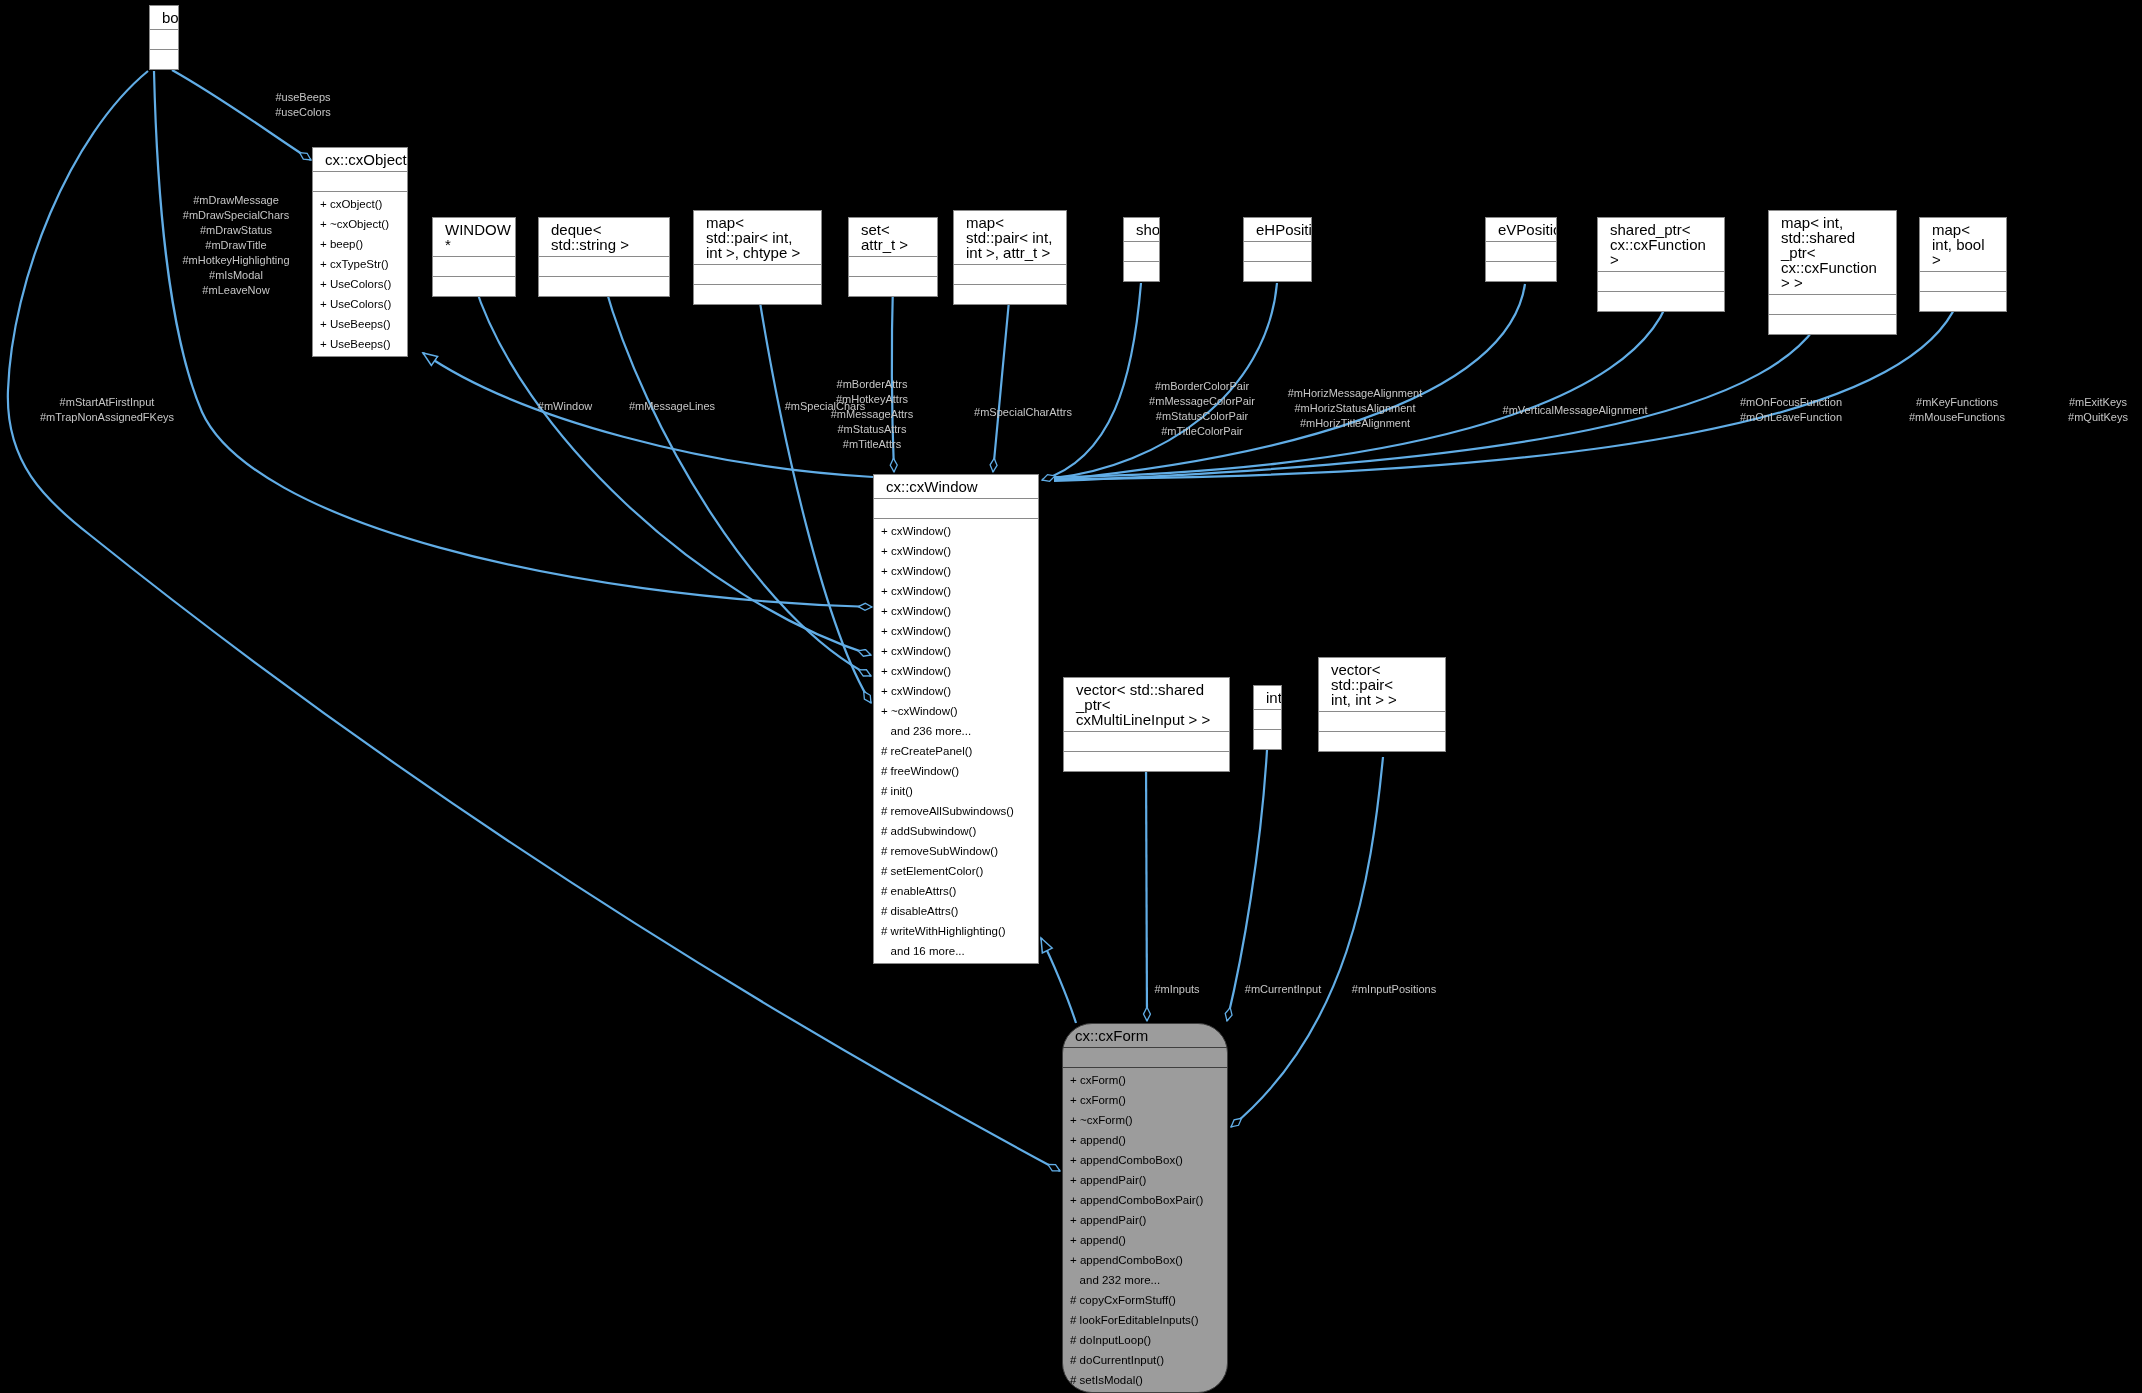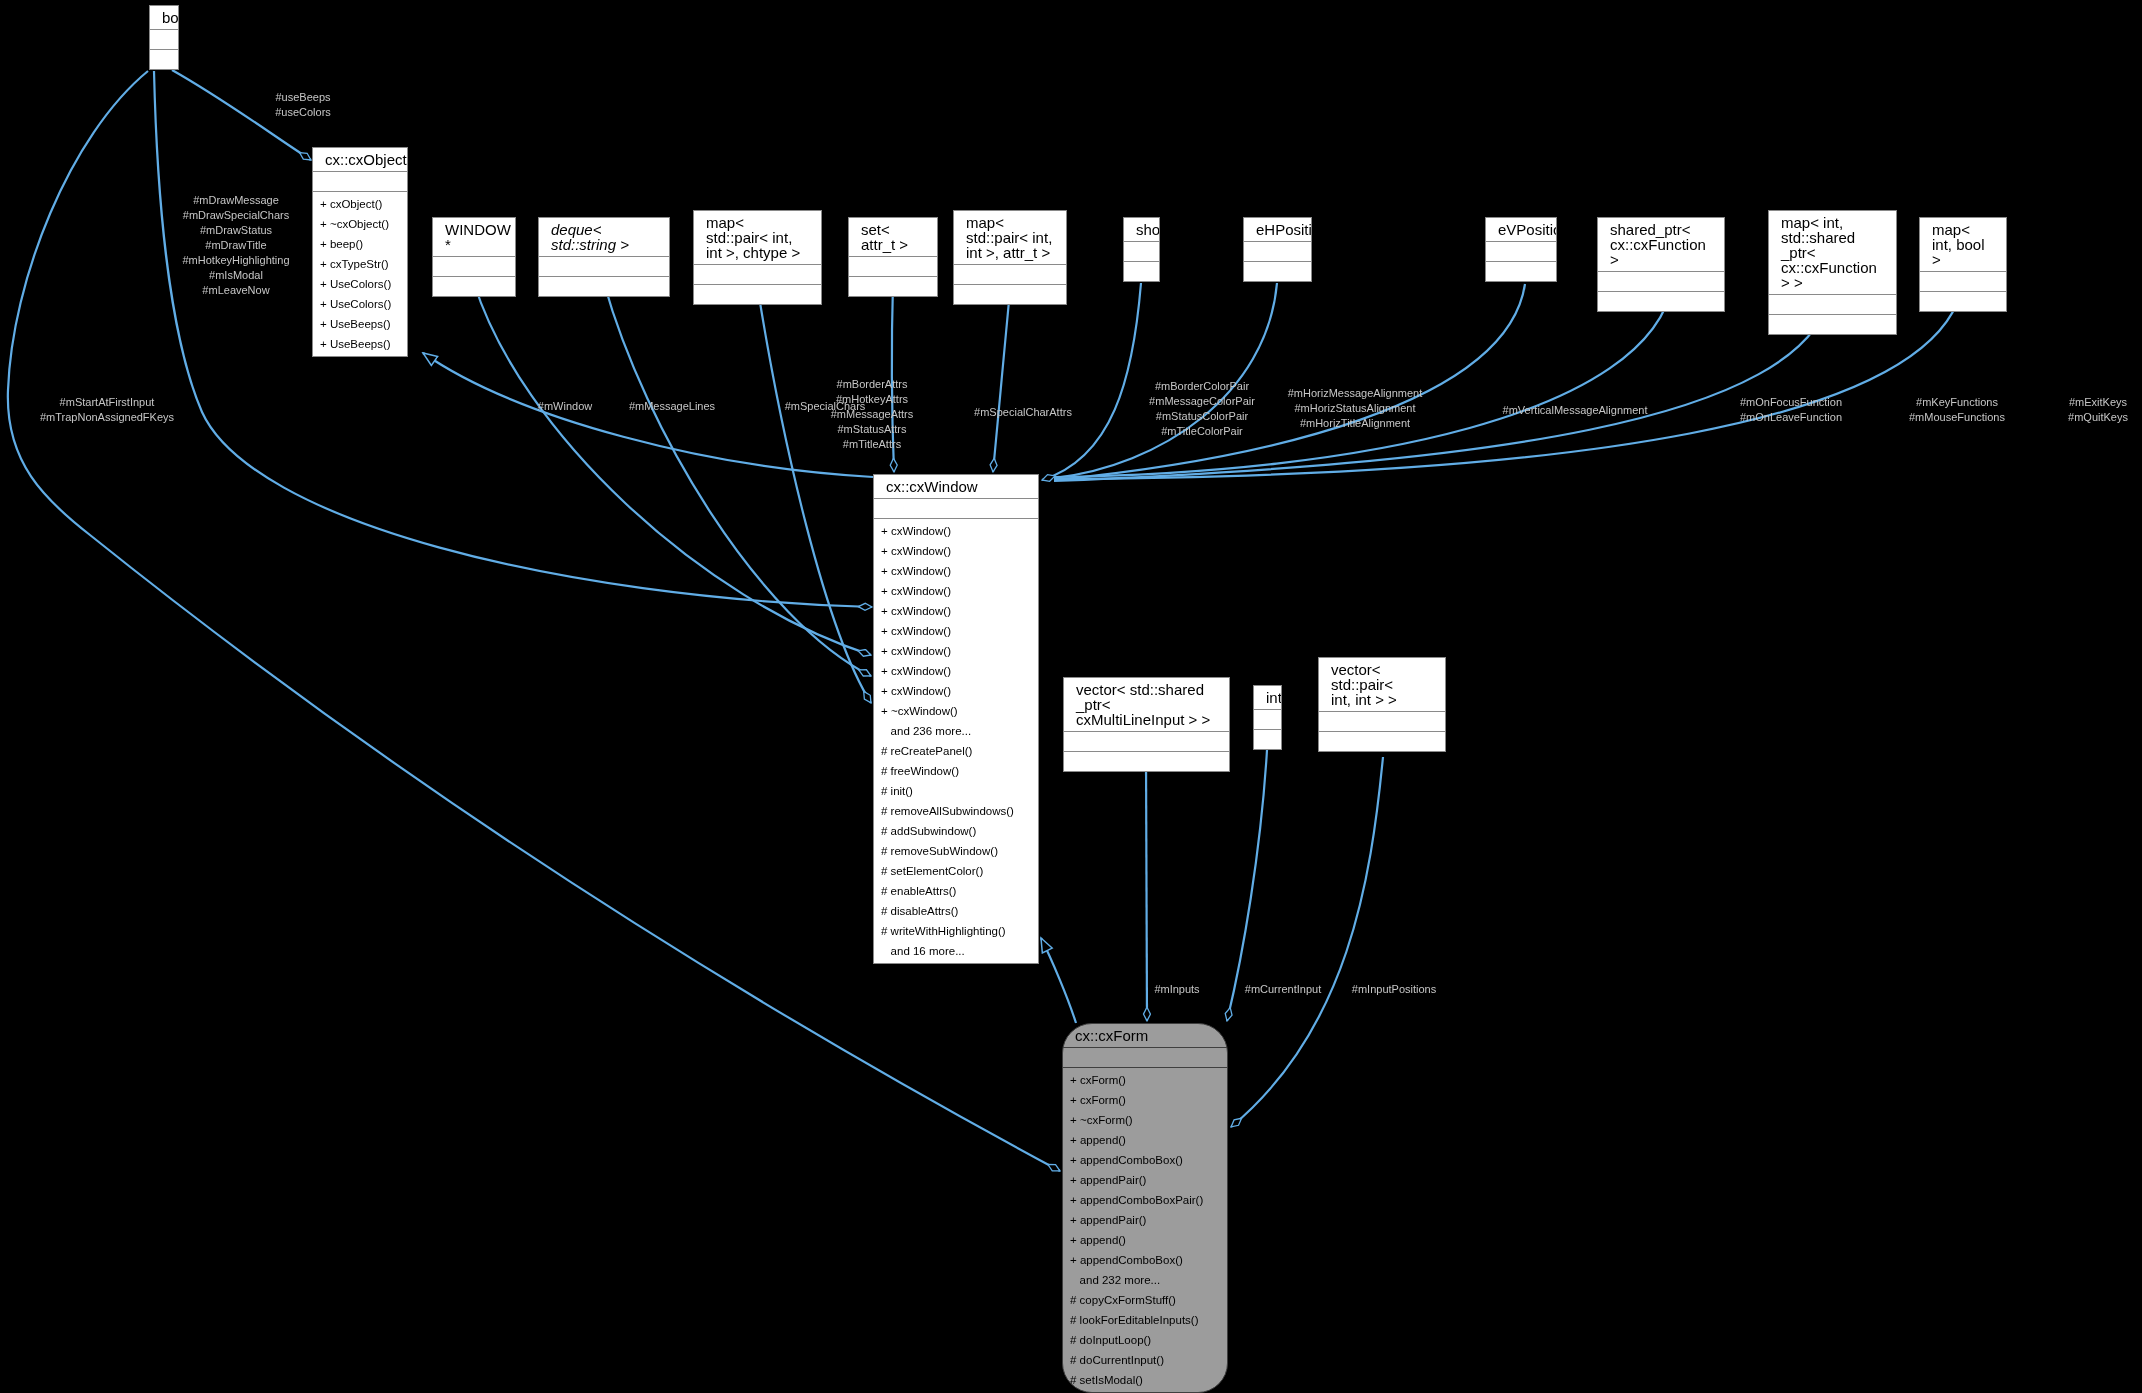--- a/index.html
+++ b/index.html
@@ -98,21 +98,21 @@
         <div class="uml-row">+ UseBeeps()</div>
       </div>
   </div>
 
   <div class="uml-node" style="left:432px;top:217px;width:84px;">
     <div class="uml-title">WINDOW *</div>
     <div class="uml-empty"></div>
     <div class="uml-empty"></div>
   </div>
 
-  <div class="uml-node" style="left:538px;top:217px;width:132px;font-style:italic;">
+  <div class="uml-node" style="left:538px;top:217px;width:132px;">
     <div class="uml-title">deque&lt; std::string &gt;</div>
     <div class="uml-empty"></div>
     <div class="uml-empty"></div>
   </div>
 
   <div class="uml-node" style="left:693px;top:210px;width:129px;">
     <div class="uml-title">map&lt; std::pair&lt; int,
 int &gt;, chtype &gt;</div>
     <div class="uml-empty"></div>
     <div class="uml-empty"></div>

